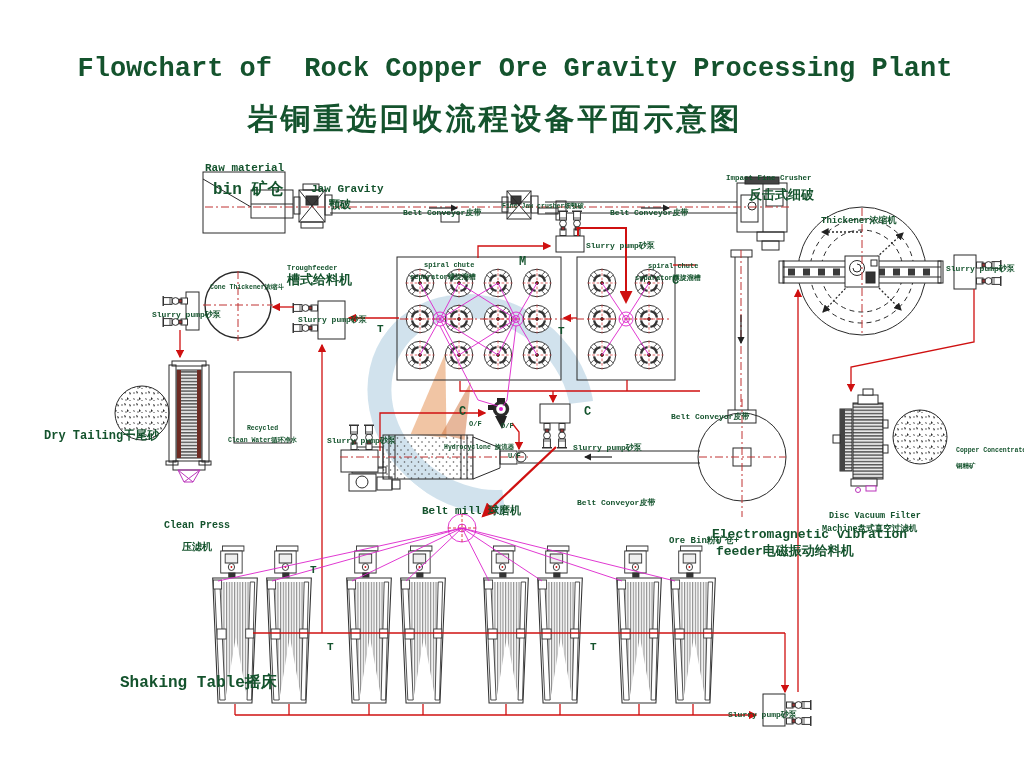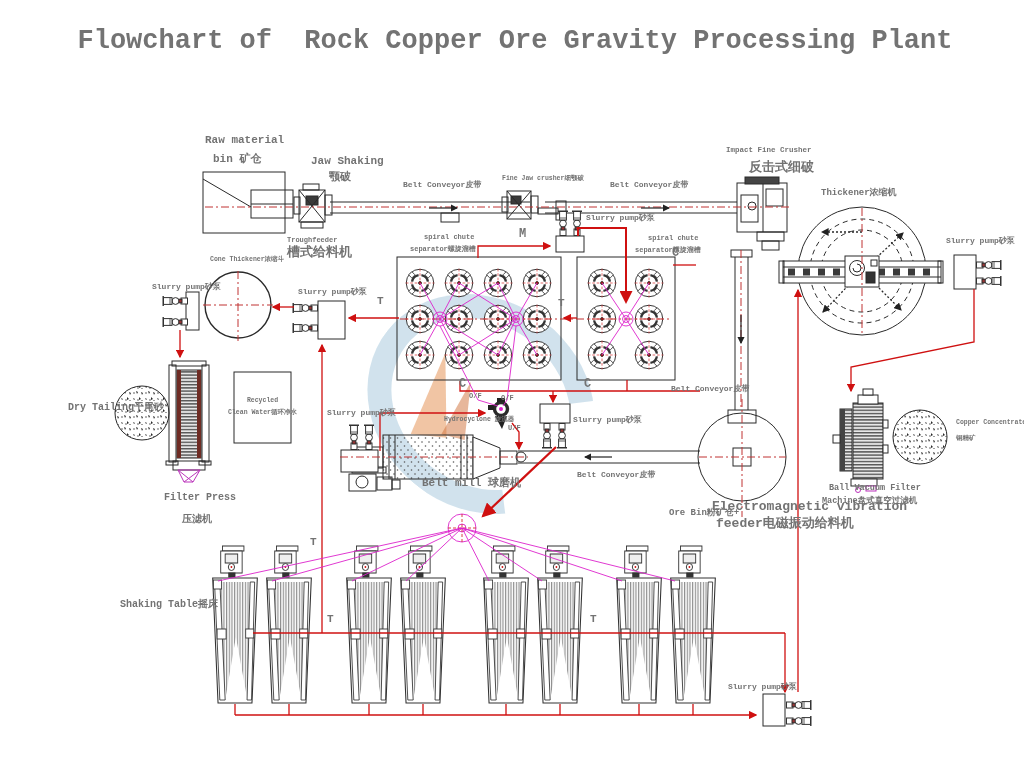--- a/index.html
+++ b/index.html
@@ -1,19 +1,19 @@
 <!DOCTYPE html>
 <html><head>
 <meta charset="utf-8">
 <style>
   html,body{margin:0;padding:0;background:#888;}
   .canvas{position:relative;width:1024px;height:768px;background:#ffffff;overflow:hidden;
           font-family:"Liberation Mono",monospace;}
-  .lbl{position:absolute;font-family:"Liberation Mono",monospace;font-weight:700;color:#737373;
-       white-space:pre;line-height:1.15;}
+  .lbl{position:absolute;font-family:"Liberation Mono",monospace;font-weight:700;color:#14532d;
+       white-space:pre;line-height:1.15;margin-top:28px;}
   .ctr{text-align:center;}
   .title-en{left:60px;top:26px;width:910px;font-size:27px;letter-spacing:0px;}
   .title-zh{left:60px;top:74px;width:870px;font-size:30px;letter-spacing:3px;font-family:"DejaVu Sans",sans-serif;}
   .wm-text{position:absolute;left:368px;top:312px;font-size:152px;font-weight:700;
            color:#e4e8ec;letter-spacing:16px;font-family:"Liberation Sans",sans-serif;}
   .wm-ring{position:absolute;left:362px;top:300px;width:190px;height:160px;border-radius:50%;
            border:24px solid #b9d4e4;border-right-color:transparent;transform:rotate(38deg);opacity:.65;}
   .wm-sail1{position:absolute;left:415px;top:352px;width:0;height:0;opacity:.55;
             border-left:26px solid transparent;border-right:10px solid transparent;
             border-bottom:84px solid #e6955a;transform:rotate(6deg);}
@@ -427,24 +427,25 @@
 
     <g stroke="#222" stroke-width="1.2" fill="none">
       <line x1="429" y1="208" x2="457" y2="208" marker-end="url(#arb)"></line>
       <line x1="641" y1="208" x2="669" y2="208" marker-end="url(#arb)"></line>
       <line x1="741" y1="315" x2="741" y2="343" marker-end="url(#arb)"></line>
       <line x1="612" y1="457" x2="585" y2="457" marker-end="url(#arb)"></line>
     </g>
   </svg>
 
   <div class="lbl title-en ctr">Flowchart of  Rock Copper Ore Gravity Processing Plant</div>
+  <div class="lbl title-zh ctr">岩铜重选回收流程设备平面示意图</div>
 
   <div class="lbl" style="left:205px;top:134px;font-size:11px">Raw material</div>
-  <div class="lbl" style="left:213px;top:153px;font-size:11px">bin 矿仓</div>
-  <div class="lbl" style="left:311px;top:155px;font-size:11px">Jaw Shaking</div>
+  <div class="lbl" style="left:213px;top:153px;font-size:16px">bin 矿仓</div>
+  <div class="lbl" style="left:311px;top:155px;font-size:11px">Jaw Gravity</div>
   <div class="lbl" style="left:329px;top:171px;font-size:11px">颚破</div>
   <div class="lbl" style="left:287px;top:236px;font-size:7px">Troughfeeder</div>
   <div class="lbl" style="left:287px;top:246px;font-size:13px">槽式给料机</div>
   <div class="lbl" style="left:403px;top:180px;font-size:8px">Belt Conveyor皮带</div>
   <div class="lbl" style="left:502px;top:175px;font-size:6.5px">Fine Jaw crusher细颚破</div>
   <div class="lbl" style="left:610px;top:180px;font-size:8px">Belt Conveyor皮带</div>
   <div class="lbl" style="left:726px;top:146px;font-size:7.5px">Impact Fine Crusher</div>
   <div class="lbl" style="left:749px;top:161px;font-size:13px">反击式细破</div>
   <div class="lbl" style="left:821px;top:188px;font-size:9px">Thickener浓缩机</div>
   <div class="lbl" style="left:946px;top:236px;font-size:8px">Slurry pump砂泵</div>
@@ -464,31 +465,31 @@
   <div class="lbl" style="left:584px;top:378px;font-size:12px">C</div>
   <div class="lbl" style="left:671px;top:384px;font-size:8px">Belt Conveyor皮带</div>
   <div class="lbl" style="left:444px;top:416px;font-size:6.5px">Hydrocyclone 旋流器</div>
   <div class="lbl" style="left:469px;top:392px;font-size:7px">O/F</div>
   <div class="lbl" style="left:501px;top:394px;font-size:7px">O/F</div>
   <div class="lbl" style="left:508px;top:424px;font-size:7px">U/F</div>
   <div class="lbl" style="left:422px;top:477px;font-size:11px">Belt mill 球磨机</div>
   <div class="lbl" style="left:327px;top:408px;font-size:8px">Slurry pump砂泵</div>
   <div class="lbl" style="left:573px;top:415px;font-size:8px">Slurry pump砂泵</div>
   <div class="lbl" style="left:577px;top:470px;font-size:8px">Belt Conveyor皮带</div>
-  <div class="lbl" style="left:68px;top:402px;font-size:10px">Dry Tailing干尾砂</div>
-  <div class="lbl" style="left:164px;top:492px;font-size:10px">Filter Press</div>
+  <div class="lbl" style="left:44px;top:402px;font-size:12px">Dry Tailing干尾砂</div>
+  <div class="lbl" style="left:164px;top:492px;font-size:10px">Clean Press</div>
   <div class="lbl" style="left:182px;top:514px;font-size:10px">压滤机</div>
   <div class="lbl ctr" style="left:225px;top:397px;width:75px;font-size:6.5px">Recycled</div>
   <div class="lbl ctr" style="left:225px;top:409px;width:75px;font-size:6.5px">Clean Water循环净水</div>
   <div class="lbl" style="left:669px;top:508px;font-size:9px">Ore Bin粉矿仓+</div>
   <div class="lbl" style="left:712px;top:500px;font-size:13px">Electromagnetic vibration</div>
   <div class="lbl" style="left:716px;top:517px;font-size:13px">feeder电磁振动给料机</div>
-  <div class="lbl" style="left:829px;top:484px;font-size:8.5px">Ball Vacuum Filter</div>
+  <div class="lbl" style="left:829px;top:484px;font-size:8.5px">Disc Vacuum Filter</div>
   <div class="lbl" style="left:822px;top:497px;font-size:8.5px">Machine盘式真空过滤机</div>
   <div class="lbl" style="left:956px;top:419px;font-size:6.5px">Copper Concentrate</div>
   <div class="lbl" style="left:956px;top:435px;font-size:6.5px">铜精矿</div>
-  <div class="lbl" style="left:120px;top:599px;font-size:10px">Shaking Table摇床</div>
+  <div class="lbl" style="left:120px;top:646px;font-size:16px">Shaking Table摇床</div>
   <div class="lbl" style="left:728px;top:682px;font-size:8px">Slurry pump砂泵</div>
   <div class="lbl" style="left:310px;top:536px;font-size:11px">T</div>
   <div class="lbl" style="left:327px;top:613px;font-size:11px">T</div>
   <div class="lbl" style="left:590px;top:613px;font-size:11px">T</div>
 
 </div>
 
 </body></html>

